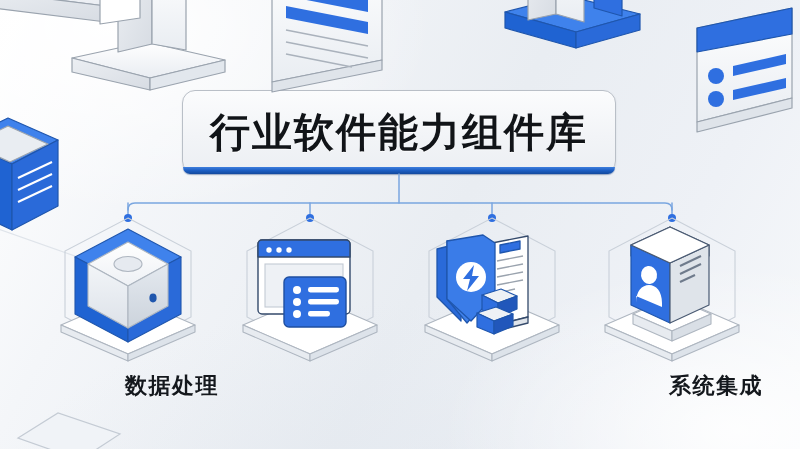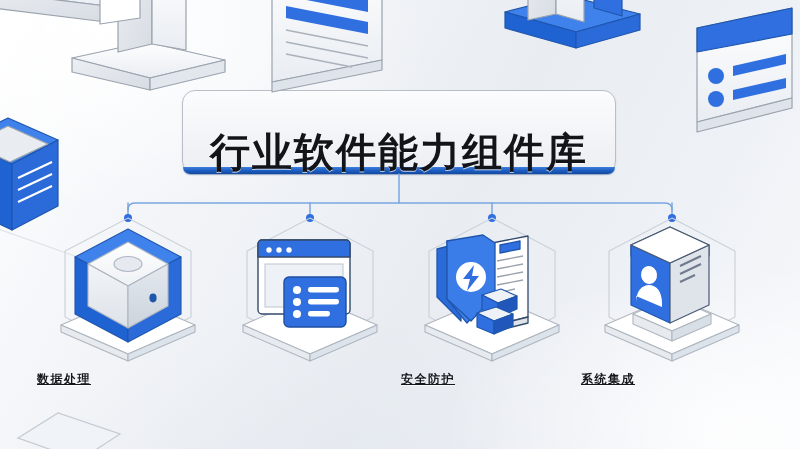--- a/index.html
+++ b/index.html
@@ -70,21 +70,20 @@
     height: 84px;
     display: flex;
     align-items: center;
     justify-content: center;
     font-size: 40px;
     font-weight: 700;
     letter-spacing: 2px;
     color: #111418;
     text-shadow: 0 1px 0 rgba(255,255,255,0.7);
     white-space: nowrap;
-    margin-top: 20px;
   }
 
   
   #connectors { position: absolute; left: 0; top: 0; width: 800px; height: 449px; z-index: 2; }
 
   
   .node {
     position: absolute;
     top: 213px;
     width: 182px;
@@ -94,27 +93,26 @@
     position: absolute;
     left: 0; top: 0;
     width: 182px;
     height: 150px;
   }
   .node-label {
     position: absolute;
     left: 0;
     top: 158px;
     width: 182px;
-    text-align: left;
-    font-size: 12px;
+    text-align: right;
+    font-size: 22px;
     font-weight: 600;
     letter-spacing: 1.5px;
     color: #14181d;
     text-shadow: 0 1px 0 rgba(255,255,255,0.65);
-    text-decoration: underline;
   }
 
   #node-0 { left: 37px; }
   #node-1 { left: 219px; }
   #node-2 { left: 401px; }
   #node-3 { left: 581px; }
 </style>
 </head>
 <body>
 
@@ -353,21 +351,20 @@
 
         <g stroke="#1f56ad" stroke-width="1.2" stroke-linejoin="round">
           <polygon points="81,82 100,76 116,83 97,90" fill="#eef1f5"></polygon>
           <polygon points="81,82 81,97 97,104 97,90" fill="#2f6fe0"></polygon>
           <polygon points="97,90 97,104 116,96 116,83" fill="#2157bb"></polygon>
           <polygon points="76,100 95,94 112,101 93,108" fill="#eef1f5"></polygon>
           <polygon points="76,100 76,114 93,121 93,108" fill="#2f6fe0"></polygon>
           <polygon points="93,108 93,121 112,113 112,101" fill="#2157bb"></polygon>
         </g>
       </svg>
-      <div class="node-label">安全防护</div>
     </div>
 
     <div class="node" id="node-3">
       <svg class="node-art" viewBox="0 0 182 150">
         <polygon points="91,5 154,38 154,104 91,137 28,104 28,38" fill="none" stroke="#c9d0d9" stroke-width="1.1"></polygon>
         <g stroke="#aeb6c0" stroke-width="1.1" stroke-linejoin="round">
           <polygon points="91,83 158,112 91,141 24,112" fill="#ffffff"></polygon>
           <polygon points="24,112 24,119 91,148 91,141" fill="#e7ebf0"></polygon>
           <polygon points="91,141 91,148 158,119 158,112" fill="#dde3ea"></polygon>
         </g>

